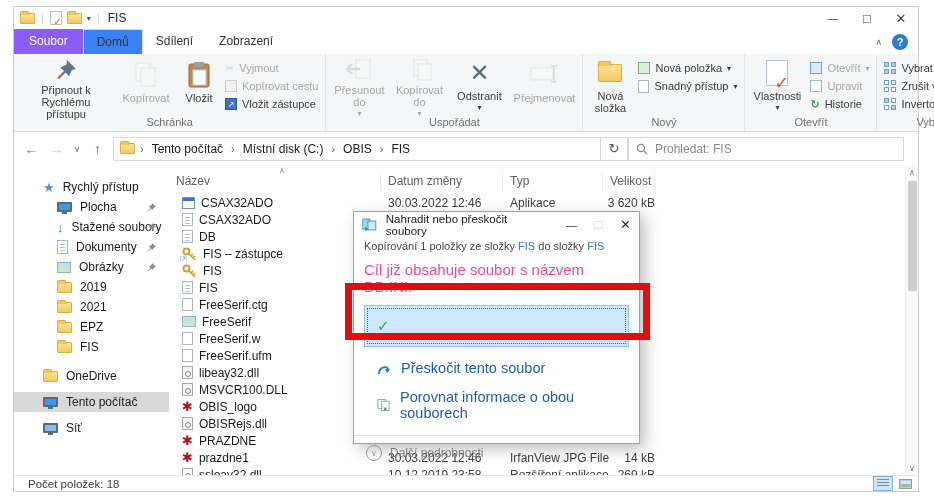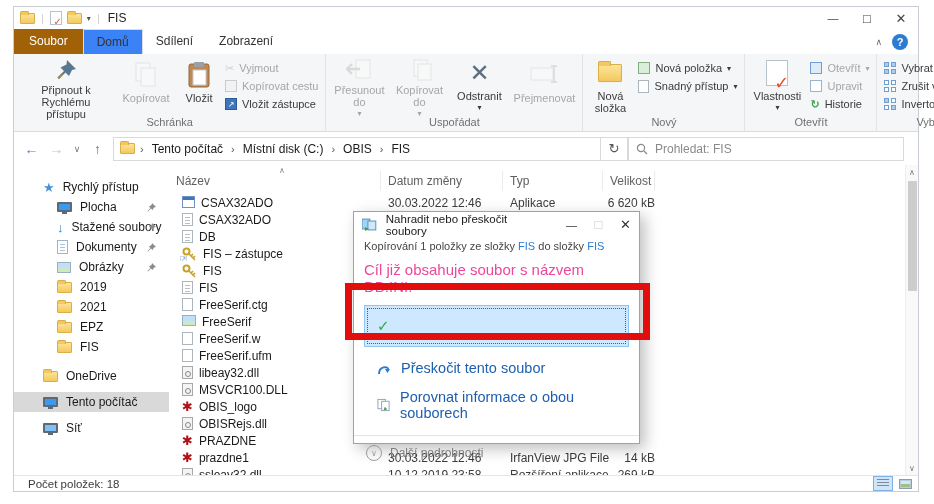--- a/index.html
+++ b/index.html
@@ -39,21 +39,21 @@
   .shortcut-arrow{position:absolute;left:-2px;bottom:-2px;width:7px;height:7px;background:#fff;border:1px solid #cfd6dc;color:#2b7cd3;font-size:6px;line-height:5px;text-align:center}
   .grid-ic{width:12px;height:12px;flex-shrink:0;display:grid;grid-template-columns:5px 5px;grid-template-rows:5px 5px;gap:2px}
   .grid-ic i{border:1px solid #6f9fd0;background:#aecdED}
   .grid-ic.empty i{background:#fff}
   .grid-ic.half i:nth-child(2),.grid-ic.half i:nth-child(3){background:#fff}
   .blue{color:#2b7cd3}
 
   
   .tabrow{height:25px;display:flex;align-items:stretch;background:#fff;flex-shrink:0}
   .tab{padding:5px 13px 4px;color:#333}
-  .tab-file{background:#a16207;color:#fff;padding:5px 15px}
+  .tab-file{background:#8b5cf6;color:#fff;padding:5px 15px}
   .tab-active{background:#3b82f6;border:1px solid #dadbdc;border-bottom:none}
   .tab-extra{margin-left:auto;display:flex;align-items:center;gap:10px;padding-right:10px;color:#666}
   .help-btn{width:16px;height:16px;border-radius:50%;background:#2b7cd3;color:#fff;font-weight:bold;font-size:11px;display:flex;align-items:center;justify-content:center}
 
   
   .ribbon{height:78px;background:#f5f6f7;border-bottom:1px solid #dadbdc;display:flex;flex-shrink:0}
   .rgroup{display:flex;flex-direction:column;border-right:1px solid #e2e3e4;padding:0 3px}
   .rgroup-content{flex:1;display:flex;align-items:flex-start}
   .rgroup-label{text-align:center;font-size:11px;color:#707070;padding:1px 6px 3px}
   .rb-big{display:flex;flex-direction:column;align-items:center;padding:4px 5px 0;font-size:11px;line-height:12px;text-align:center;color:#3b3b3b;height:60px}
@@ -85,21 +85,21 @@
   .side-pin{position:absolute;right:13px;top:4px}
   .side-gap{height:9px}.side-gap.s{height:6px}
 
   .filelist{flex:1;overflow:hidden;padding-right:13px;position:relative}
   .sort-caret{position:absolute;left:110px;top:1px;font-size:8px;color:#888}
   .fl-head{display:flex;height:20px;align-items:center;color:#5f5f5f;margin-top:6px}
   .fl-head>div{height:100%;display:flex;align-items:center;border-right:1px solid #ececec;padding-left:7px}
   .h-name{width:212px}.h-date{width:122px}.h-type{width:100px}.h-size{width:52px;justify-content:flex-start}
   .fl-rows{margin-top:3px}
   .fl-row{height:17px;display:flex;align-items:center;white-space:nowrap}
-  .fl-name{width:212px;display:flex;gap:6px;padding-left:13px;overflow:hidden}
+  .fl-name{width:212px;display:flex;align-items:center;gap:6px;padding-left:13px;overflow:hidden}
   .fl-date{width:122px;padding-left:7px;color:#3c3c3c}
   .fl-type{width:100px;padding-left:7px;color:#3c3c3c}
   .fl-size{width:52px;text-align:right;color:#3c3c3c}
 
   .scrollbar{position:absolute;right:0;top:0;bottom:0;width:13px;background:#f9f9f9;border-left:1px solid #eee;display:flex;flex-direction:column;align-items:center}
   .sb-arrow{height:14px;color:#7a7a7a;font-size:8px;display:flex;align-items:center;justify-content:center;width:100%}
   .sb-thumb{width:9px;height:110px;background:#cdcdcd;border-radius:1px;margin-top:2px}
   .sb-spacer{flex:1}
 
   
@@ -450,21 +450,21 @@
           </div>
       </div>
       <div class="fl-rows">
         <div class="fl-row">
           <span class="fl-name">
               <span class="appic"></span>
               <span>CSAX32ADO</span>
             </span>
           <span class="fl-date">30.03.2022 12:46</span>
             <span class="fl-type">Aplikace</span>
-            <span class="fl-size">6 620 kB</span>
+            <span class="fl-size">3 620 kB</span>
         </div>
         <div class="fl-row">
           <span class="fl-name">
               <span class="fileic lines"></span>
               <span>CSAX32ADO</span>
             </span>
           <span class="fl-date"></span>
             <span class="fl-type"></span>
             <span class="fl-size"></span>
         </div>

